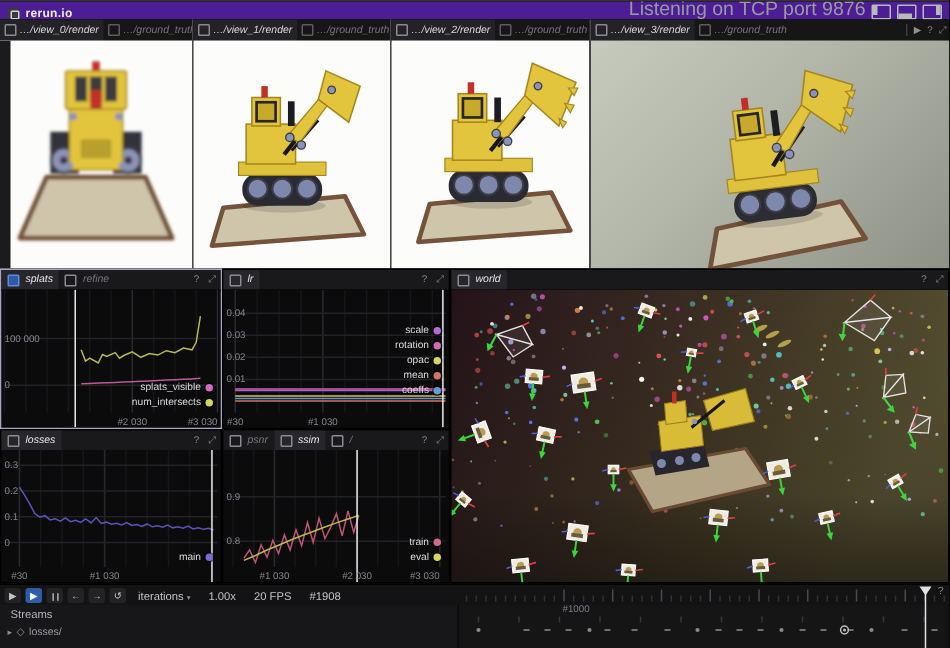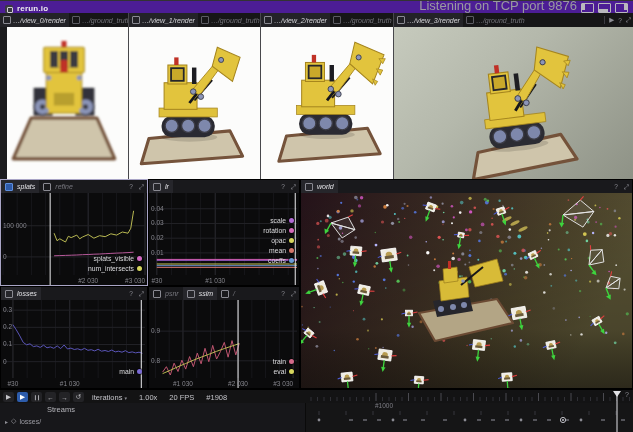--- a/index.html
+++ b/index.html
@@ -57,21 +57,21 @@
            display:flex;align-items:center;font-size:7.5px;color:#b9b9bf;}
   .tbtn{width:11px;height:10px;border-radius:2px;margin-left:3px;display:flex;align-items:center;justify-content:center;
         font-size:6.5px;color:#c3c3c8;background:#232326;}
   .tbtn.blue{background:#2d5cab;color:#fff;}
   #tb-meta{display:flex;align-items:center;margin-left:8px;}
   #tb-meta .m{margin-right:12px;color:#c3c3c8;}
   #tb-meta .dd{font-size:5px;margin-left:2px;color:#8e8e95;}
   
   #streams{left:0;top:402px;width:633px;height:30px;background:#151516;}
   #streamcol{position:absolute;left:0;top:0;width:305px;height:30px;background:#17171a;border-right:1px solid #0a0a0a;}
-  #streamtitle{position:absolute;left:7px;top:2px;font-size:7.5px;color:#b5b5bb;margin-left:40px;}
+  #streamtitle{position:absolute;left:7px;top:2px;font-size:7.5px;color:#b5b5bb;}
   .srow{position:absolute;left:5px;top:14px;display:flex;align-items:center;font-size:7px;color:#9a9aa1;}
   .srow .tri{color:#8e8e95;font-size:6px;margin-right:3px;}
   .srow .dia{color:#8e8e95;font-size:7px;margin-right:3px;}
   #rulerwrap{position:absolute;left:305px;top:388px;width:328px;height:44px;z-index:4;}
   #helpq{position:absolute;right:4px;top:1px;color:#8e8e95;font-size:7px;z-index:6;}
 </style>
 </head>
 <body>
 
 <div id="app">

